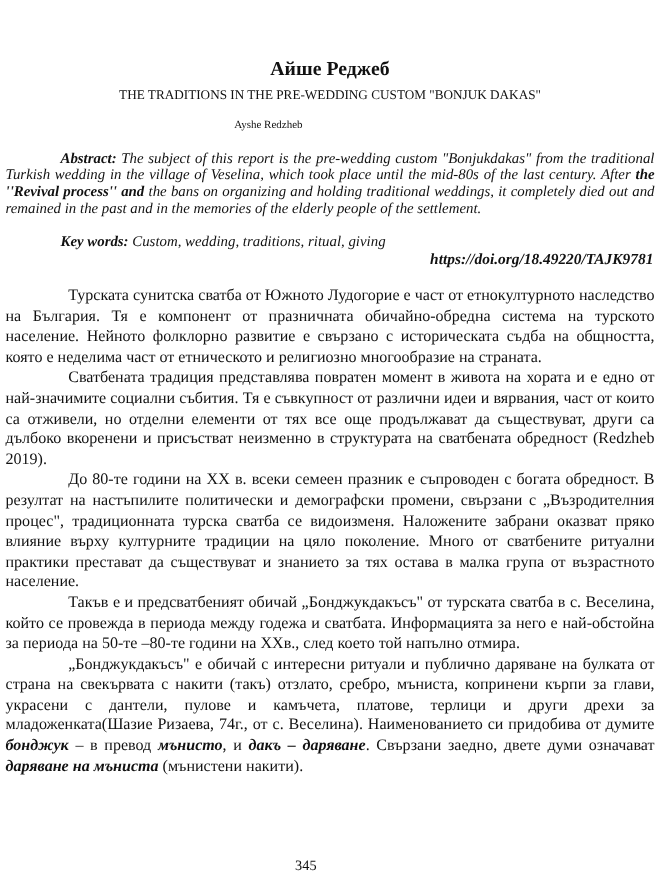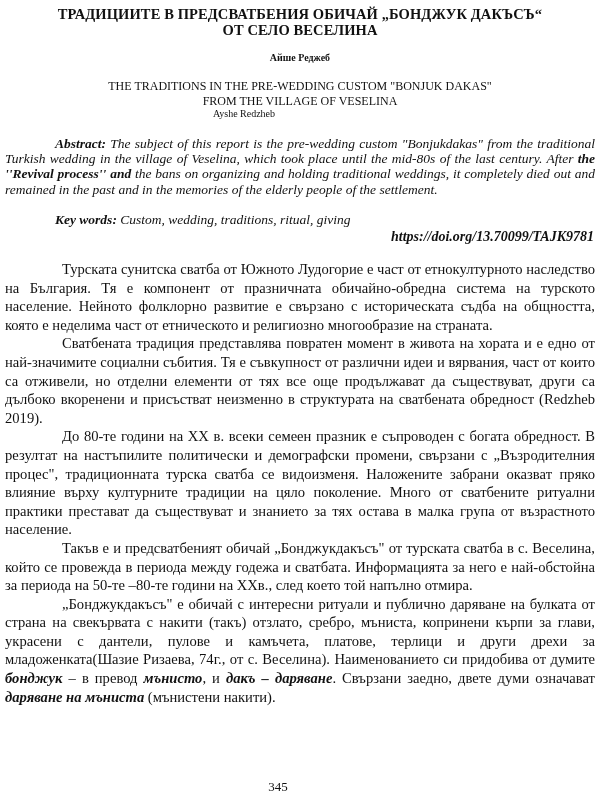--- a/index.html
+++ b/index.html
@@ -31,21 +31,21 @@
       font-size: 14.5px;
       line-height: 16px;
       letter-spacing: 0.1px;
     }
     .author-bg {
       position: absolute;
       left: 0;
       width: 600px;
       text-align: center;
       font-weight: bold;
-      font-size: 10px;
+      font-size: 18px;
     }
     .title-en {
       position: absolute;
       left: 10px;
       width: 580px;
       text-align: center;
       font-size: 12px;
       line-height: 15px;
     }
     .author-en {
@@ -102,39 +102,34 @@
       top: 779px;
       text-align: center;
       font-size: 13px;
     }
   </style>
 </head>
 <body>
 
 <div class="page">
 
-  <div class="title-bg" style="top:6px;">
-    <div>ТРАДИЦИИТЕ В ПРЕДСВАТБЕНИЯ ОБИЧАЙ „БОНДЖУК ДАКЪСЪ“</div>
-    <div>ОТ СЕЛО ВЕСЕЛИНА</div>
-  </div>
 
   <div class="author-bg" style="top:52px;">Айше Реджеб</div>
 
   <div class="title-en" style="top:79px;">
     <div>THE TRADITIONS IN THE PRE-WEDDING CUSTOM "BONJUK DAKAS"</div>
-    <div>FROM THE VILLAGE OF VESELINA</div>
   </div>
 
   <div class="author-en" style="top:108px;">Ayshe Redzheb</div>
 
   <div class="abstract" style="top:136px;"><b>Abstract:</b><span> The subject of this report is the pre-wedding custom "Bonjukdakas" from the traditional Turkish wedding in the village of Veselina, which took place until the mid-80s of the last century. After </span><b>the ''Revival process'' and</b><span> the bans on organizing and holding traditional weddings, it completely died out and remained in the past and in the memories of the elderly people of the settlement.</span></div>
 
   <div class="keywords" style="top:212px;"><b>Key words:</b><span> Custom, wedding, traditions, ritual, giving</span></div>
 
-  <div class="doi" style="top:229px;">https://doi.org/13.70099/TAJK9781</div>
+  <div class="doi" style="top:229px;">https://doi.org/18.49220/TAJK9781</div>
 
   <div class="body-text">
     <p>Турската сунитска сватба от Южното Лудогорие е част от етнокултурното наследство на България. Тя е компонент от празничната обичайно-обредна система на турското население. Нейното фолклорно развитие е свързано с историческата съдба на общността, която е неделима част от етническото и религиозно многообразие на страната.</p>
     <p>Сватбената традиция представлява повратен момент в живота на хората и е едно от най-значимите социални събития. Тя е съвкупност от различни идеи и вярвания, част от които са отживели, но отделни елементи от тях все още продължават да съществуват, други са дълбоко вкоренени и присъстват неизменно в структурата на сватбената обредност (Redzheb 2019).</p>
     <p>До 80-те години на XX в. всеки семеен празник е съпроводен с богата обредност. В резултат на настъпилите политически и демографски промени, свързани с „Възродителния процес", традиционната турска сватба се видоизменя. Наложените забрани оказват пряко влияние върху културните традиции на цяло поколение. Много от сватбените ритуални практики престават да съществуват и знанието за тях остава в малка група от възрастното население.</p>
     <p>Такъв е и предсватбеният обичай „Бонджукдакъсъ" от турската сватба в с. Веселина, който се провежда в периода между годежа и сватбата. Информацията за него е най-обстойна за периода на 50-те –80-те години на XXв., след което той напълно отмира.</p>
     <p><span>„Бонджукдакъсъ" е обичай с интересни ритуали и публично даряване на булката от страна на свекървата с накити (такъ) отзлато, сребро, мъниста, копринени кърпи за глави, украсени с дантели, пулове и камъчета, платове, терлици и други дрехи за младоженката(Шазие Ризаева, 74г., от с. Веселина). Наименованието си придобива от думите </span><i>бонджук</i><span> – в превод </span><i>мънисто</i><span>, и </span><i>дакъ – даряване</i><span>. Свързани заедно, двете думи означават </span><i>даряване на мъниста</i><span> (мънистени накити).</span></p>
   </div>
 
   <div class="page-number">345</div>

